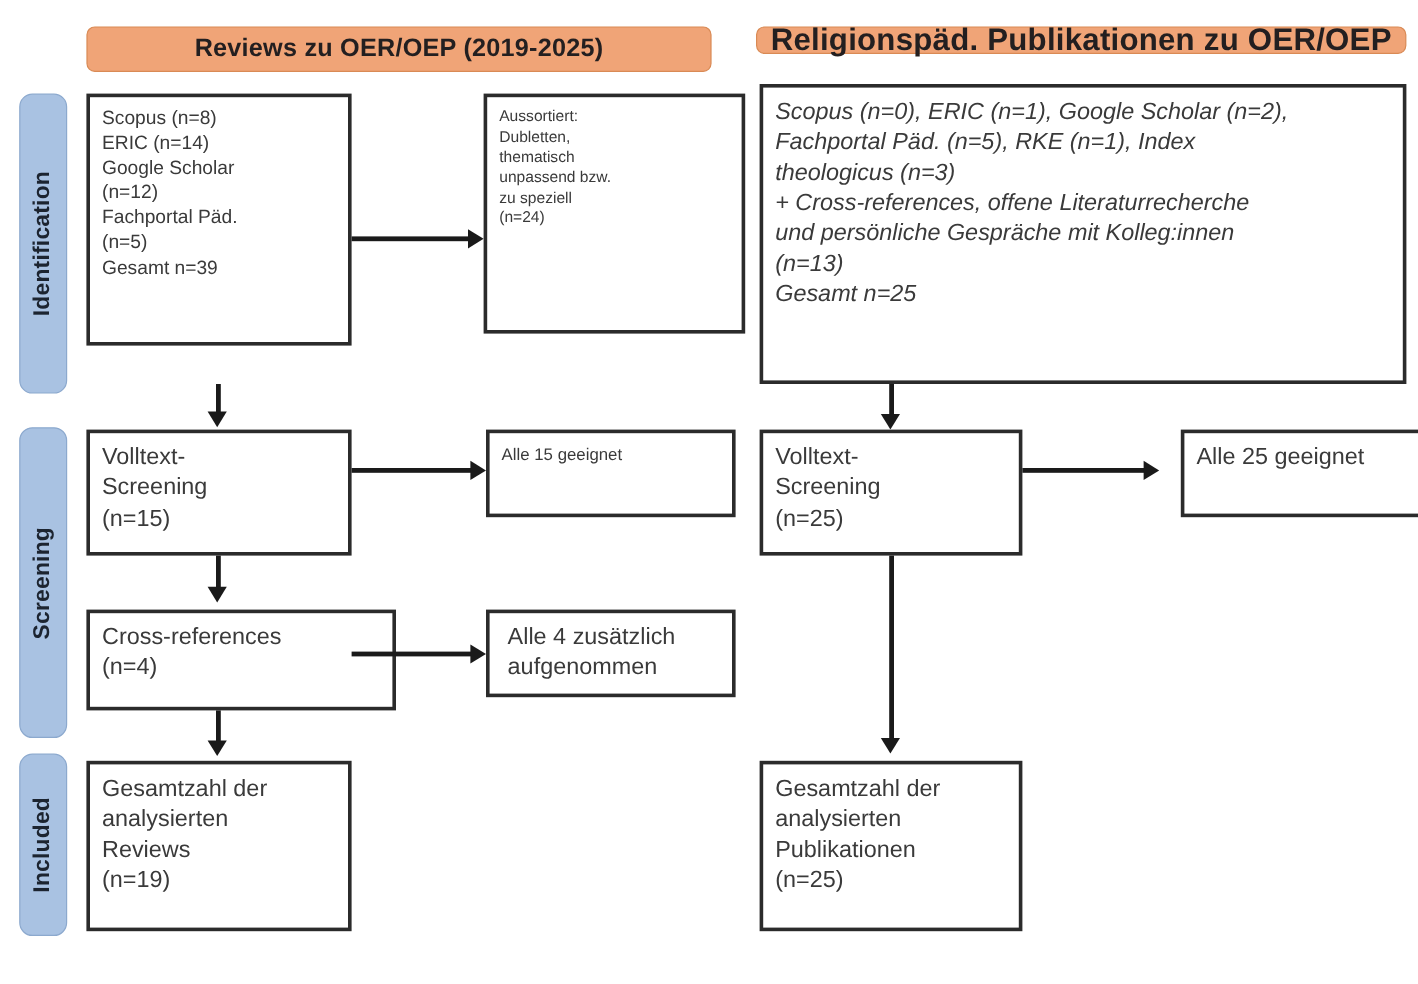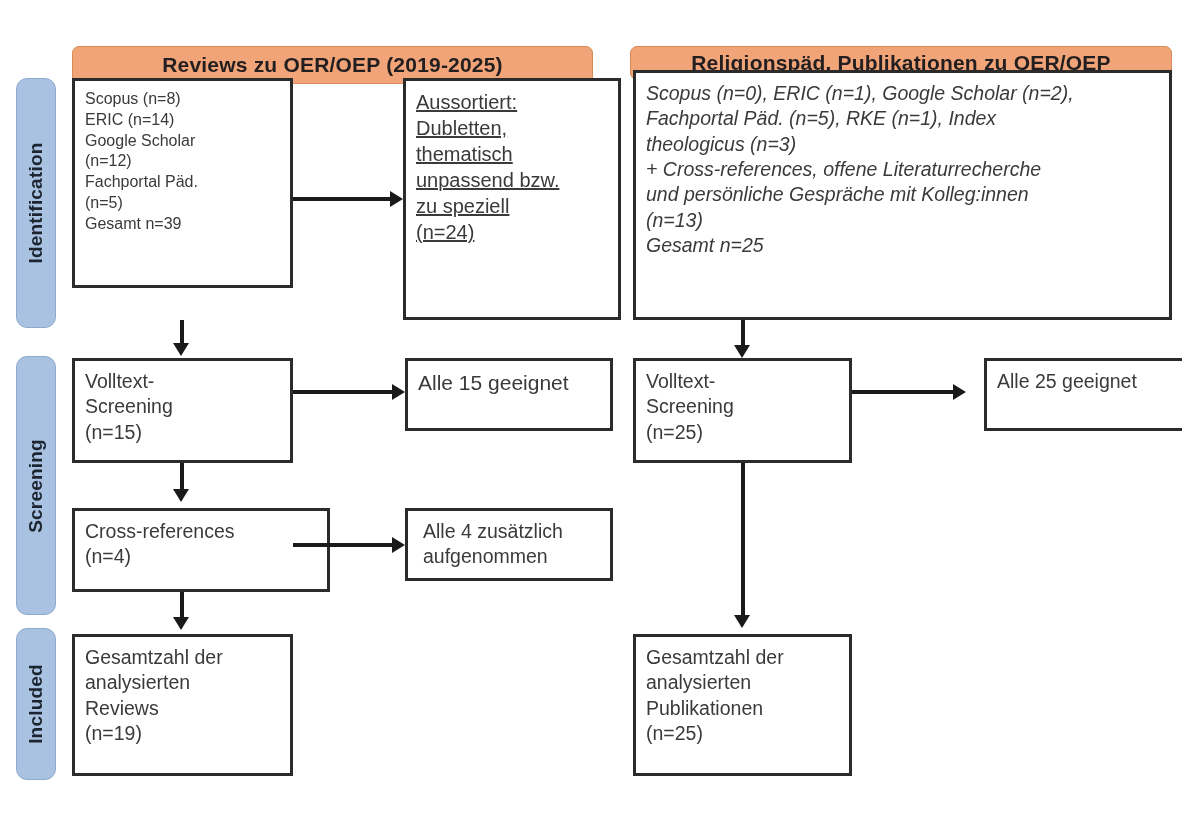--- a/index.html
+++ b/index.html
@@ -24,21 +24,20 @@
     border: 1px solid #D98A55;
     border-radius: 7px;
     color: #231f20;
     font-weight: bold;
     display: flex;
     align-items: center;
     justify-content: center;
     text-align: center;
     letter-spacing: 0.2px;
     box-sizing: border-box;
-    margin-top: 24px;
   }
 
   
   .stage-label {
     position: absolute;
     background: #A9C2E2;
     border: 1px solid #8CA9CE;
     border-radius: 11px;
     display: flex;
     align-items: center;
@@ -92,21 +91,21 @@
     border-left: 13px solid #1a1a1a;
   }
 </style>
 </head>
 <body>
 
 <div id="canvas">
 
   <div class="col-header" style="left:72px; top:22px; width:521px; height:38px; font-size:21px;">Reviews zu OER/OEP (2019-2025)</div>
 
-  <div class="col-header" style="left:630px; top:22px; width:542px; height:34px; font-size:21px;">Religionspäd. Publikationen zu OER/OEP</div>
+  <div class="col-header" style="left:630px; top:22px; width:542px; height:23px; font-size:26px;">Religionspäd. Publikationen zu OER/OEP</div>
 
   <div class="stage-label" style="left:16px; top:78px; width:40px; height:250px;">
     <span style="font-size:19px;">Identification</span>
   </div>
 
   <div class="stage-label" style="left:16px; top:356px; width:40px; height:259px;">
     <span style="font-size:19px;">Screening</span>
   </div>
 
   <div class="stage-label" style="left:16px; top:628px; width:40px; height:152px;">
@@ -114,21 +113,21 @@
   </div>
 
   <div class="flow-box" style="left:72px; top:78px; width:221px; height:210px; font-size:16px;">Scopus (n=8)
 ERIC (n=14)
 Google Scholar
 (n=12)
 Fachportal Päd.
 (n=5)
 Gesamt n=39</div>
 
-  <div class="flow-box" style="left:403px; top:78px; width:218px; height:242px; font-size:20px;text-decoration:underline;">Aussortiert:
+  <div class="flow-box" style="left:403px; top:78px; width:218px; height:200px; font-size:13px;">Aussortiert:
 Dubletten,
 thematisch
 unpassend bzw.
 zu speziell
 (n=24)</div>
 
   <div class="flow-box" style="left:633px; top:70px; width:539px; height:250px; font-size:19.5px;font-style:italic;">Scopus (n=0), ERIC (n=1), Google Scholar (n=2),
 Fachportal Päd. (n=5), RKE (n=1), Index
 theologicus (n=3)
 + Cross-references, offene Literaturrecherche
@@ -142,21 +141,21 @@
   <div class="conn-v" style="left:180px; top:320px; height:29px;"></div>
   <div class="arrow-down" style="left:173px; top:343px;"></div>
 
   <div class="conn-v" style="left:741px; top:320px; height:31px;"></div>
   <div class="arrow-down" style="left:734px; top:345px;"></div>
 
   <div class="flow-box" style="left:72px; top:358px; width:221px; height:105px; font-size:19.5px;">Volltext-
 Screening
 (n=15)</div>
 
-  <div class="flow-box" style="left:405px; top:358px; width:208px; height:73px; font-size:21px;">Alle 15 geeignet</div>
+  <div class="flow-box" style="left:405px; top:358px; width:208px; height:73px; font-size:14px;">Alle 15 geeignet</div>
 
   <div class="flow-box" style="left:633px; top:358px; width:219px; height:105px; font-size:19.5px;">Volltext-
 Screening
 (n=25)</div>
 
   <div class="flow-box" style="left:968px; top:358px; width:204px; height:73px; font-size:19.5px;margin-left:16px;">Alle 25 geeignet</div>
 
   <div class="conn-h" style="left:293px; top:390px; width:101px;"></div>
   <div class="arrow-right" style="left:392px; top:384px;"></div>
 

